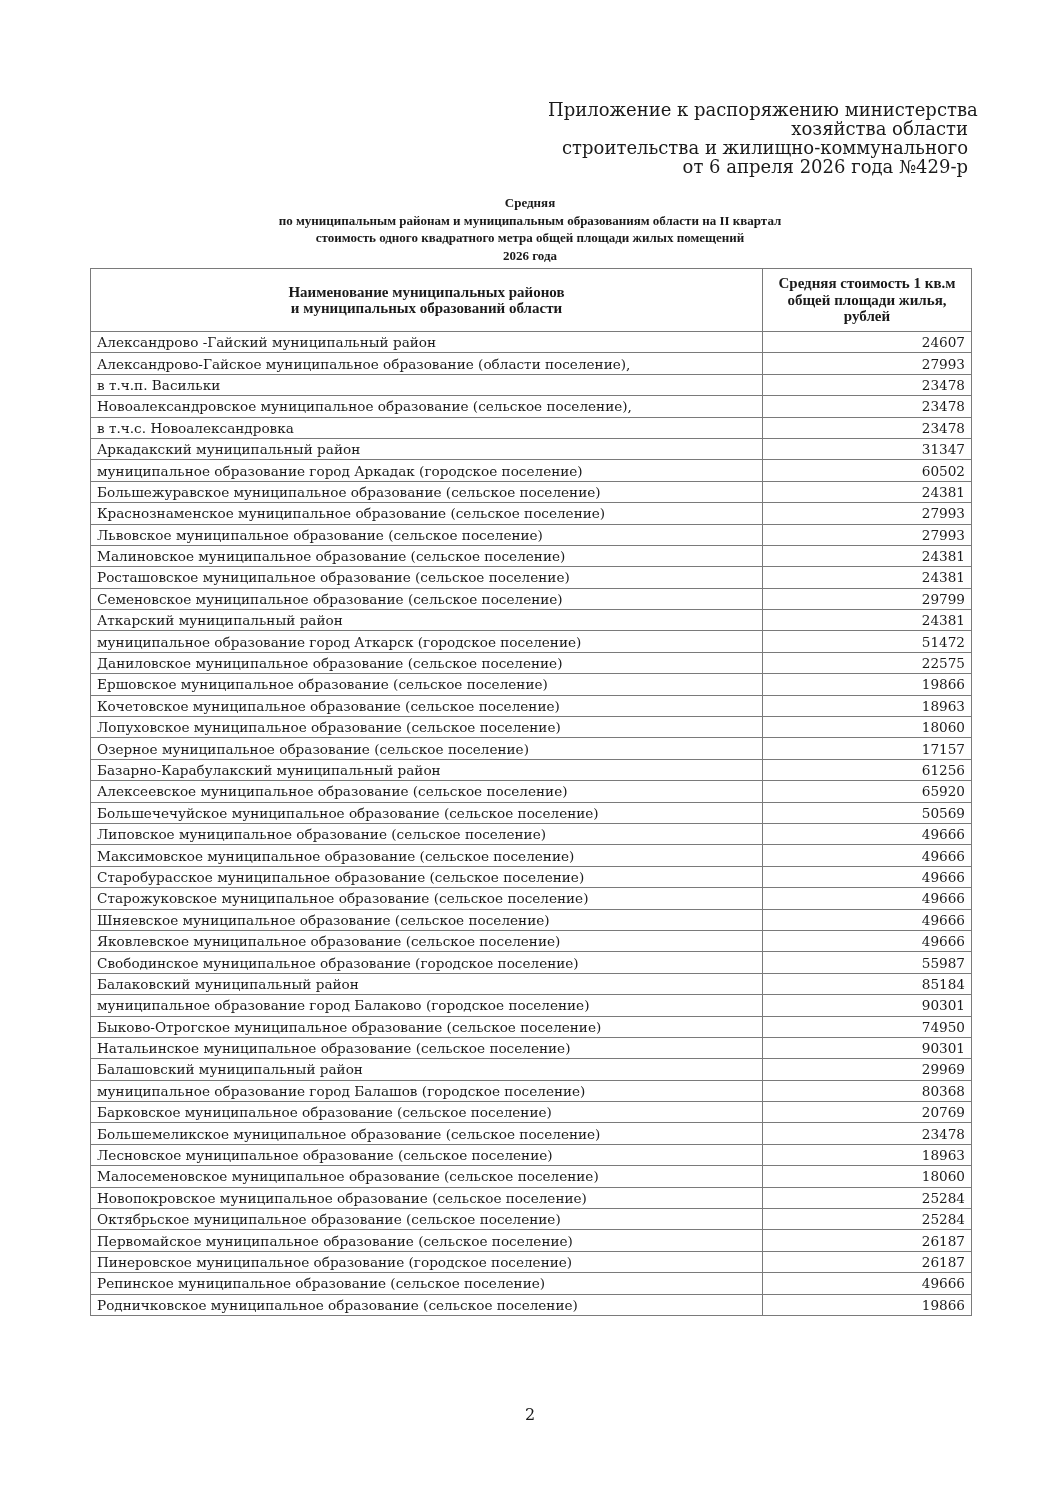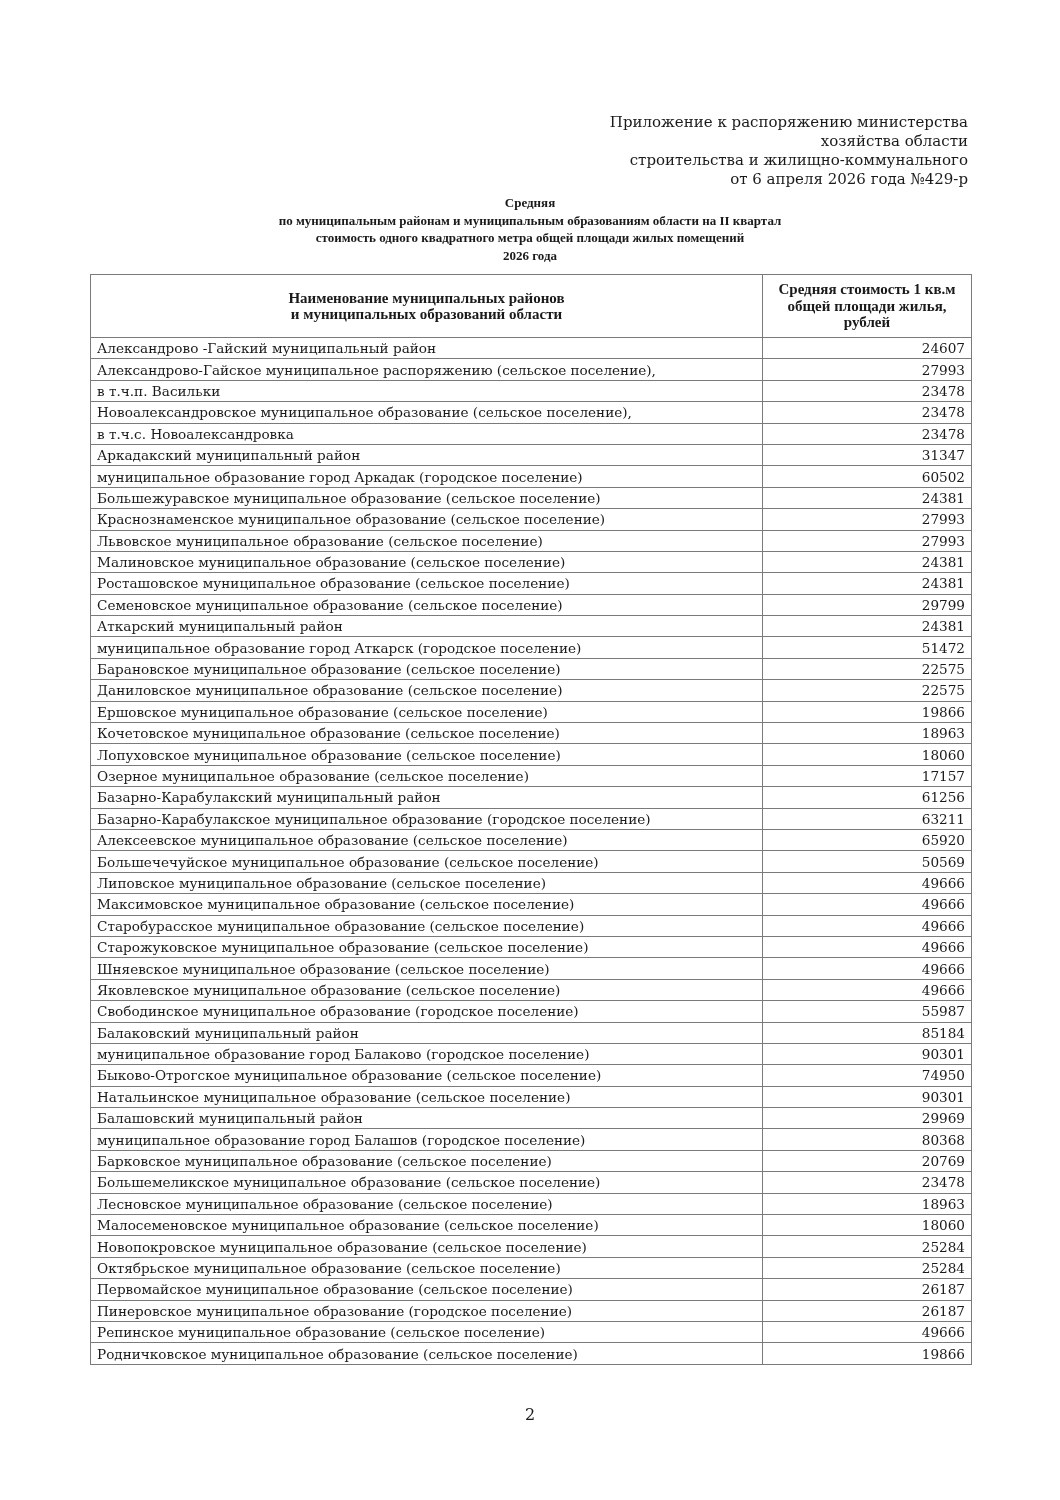--- a/index.html
+++ b/index.html
@@ -1,31 +1,31 @@
 <!DOCTYPE html>
 <html><head>
   <meta charset="utf-8">
   <style>
     html, body { margin: 0; padding: 0; background: #ffffff; }
     body {
       width: 1060px; height: 1500px; position: relative; overflow: hidden;
       font-family: "DejaVu Serif", "Liberation Serif", serif; color: #1a1a1a;
     }
     .appendix {
-      position: absolute; top: 113px; right: 92px; width: 420px;
-      text-align: right; font-size: 15px; line-height: 19px;
+      position: absolute; top: 100px; right: 92px; width: 420px;
+      text-align: right; font-size: 18px; line-height: 19px;
     }
     .appendix div { white-space: nowrap; }
     .title {
       position: absolute; top: 194px; left: 90px; width: 880px;
       text-align: center; font-family: "Liberation Serif", serif; font-weight: bold;
       font-size: 13px; line-height: 17.5px;
     }
     .tbl {
-      position: absolute; top: 274px; left: 90px; width: 881px;
+      position: absolute; top: 268px; left: 90px; width: 881px;
       border-collapse: collapse; table-layout: fixed;
       font-size: 13.6px;
     }
     .tbl td, .tbl th {
       border: 1.5px solid #7a7a7a; padding: 0 6px; height: 20.4px;
       line-height: 18px; white-space: nowrap; overflow: hidden;
     }
     .tbl th {
       font-family: "Liberation Serif", serif; font-weight: bold; font-size: 15px;
       line-height: 16.5px; height: 62px; text-align: center; padding: 0 4px;
@@ -74,21 +74,21 @@
         <div>рублей</div>
       </th>
     </tr>
   </thead>
   <tbody id="tbody">
       <tr class="district">
         <td class="name">Александрово -Гайский муниципальный район</td>
         <td class="num">24607</td>
       </tr>
       <tr class="municipality">
-        <td class="name">Александрово-Гайское муниципальное распоряжению (сельское поселение),</td>
+        <td class="name">Александрово-Гайское муниципальное образование (области поселение),</td>
         <td class="num">27993</td>
       </tr>
       <tr class="municipality">
         <td class="name">в т.ч.п. Васильки</td>
         <td class="num">23478</td>
       </tr>
       <tr class="municipality">
         <td class="name">Новоалександровское муниципальное образование (сельское поселение),</td>
         <td class="num">23478</td>
       </tr>
@@ -130,24 +130,20 @@
       </tr>
       <tr class="district">
         <td class="name">Аткарский муниципальный район</td>
         <td class="num">24381</td>
       </tr>
       <tr class="municipality">
         <td class="name">муниципальное образование город Аткарск (городское поселение)</td>
         <td class="num">51472</td>
       </tr>
       <tr class="municipality">
-        <td class="name">Барановское муниципальное образование (сельское поселение)</td>
-        <td class="num">22575</td>
-      </tr>
-      <tr class="municipality">
         <td class="name">Даниловское муниципальное образование (сельское поселение)</td>
         <td class="num">22575</td>
       </tr>
       <tr class="municipality">
         <td class="name">Ершовское муниципальное образование (сельское поселение)</td>
         <td class="num">19866</td>
       </tr>
       <tr class="municipality">
         <td class="name">Кочетовское муниципальное образование (сельское поселение)</td>
         <td class="num">18963</td>
@@ -158,24 +154,20 @@
       </tr>
       <tr class="municipality">
         <td class="name">Озерное муниципальное образование (сельское поселение)</td>
         <td class="num">17157</td>
       </tr>
       <tr class="district">
         <td class="name">Базарно-Карабулакский муниципальный район</td>
         <td class="num">61256</td>
       </tr>
       <tr class="municipality">
-        <td class="name">Базарно-Карабулакское муниципальное образование (городское поселение)</td>
-        <td class="num">63211</td>
-      </tr>
-      <tr class="municipality">
         <td class="name">Алексеевское муниципальное образование (сельское поселение)</td>
         <td class="num">65920</td>
       </tr>
       <tr class="municipality">
         <td class="name">Большечечуйское муниципальное образование (сельское поселение)</td>
         <td class="num">50569</td>
       </tr>
       <tr class="municipality">
         <td class="name">Липовское муниципальное образование (сельское поселение)</td>
         <td class="num">49666</td>

